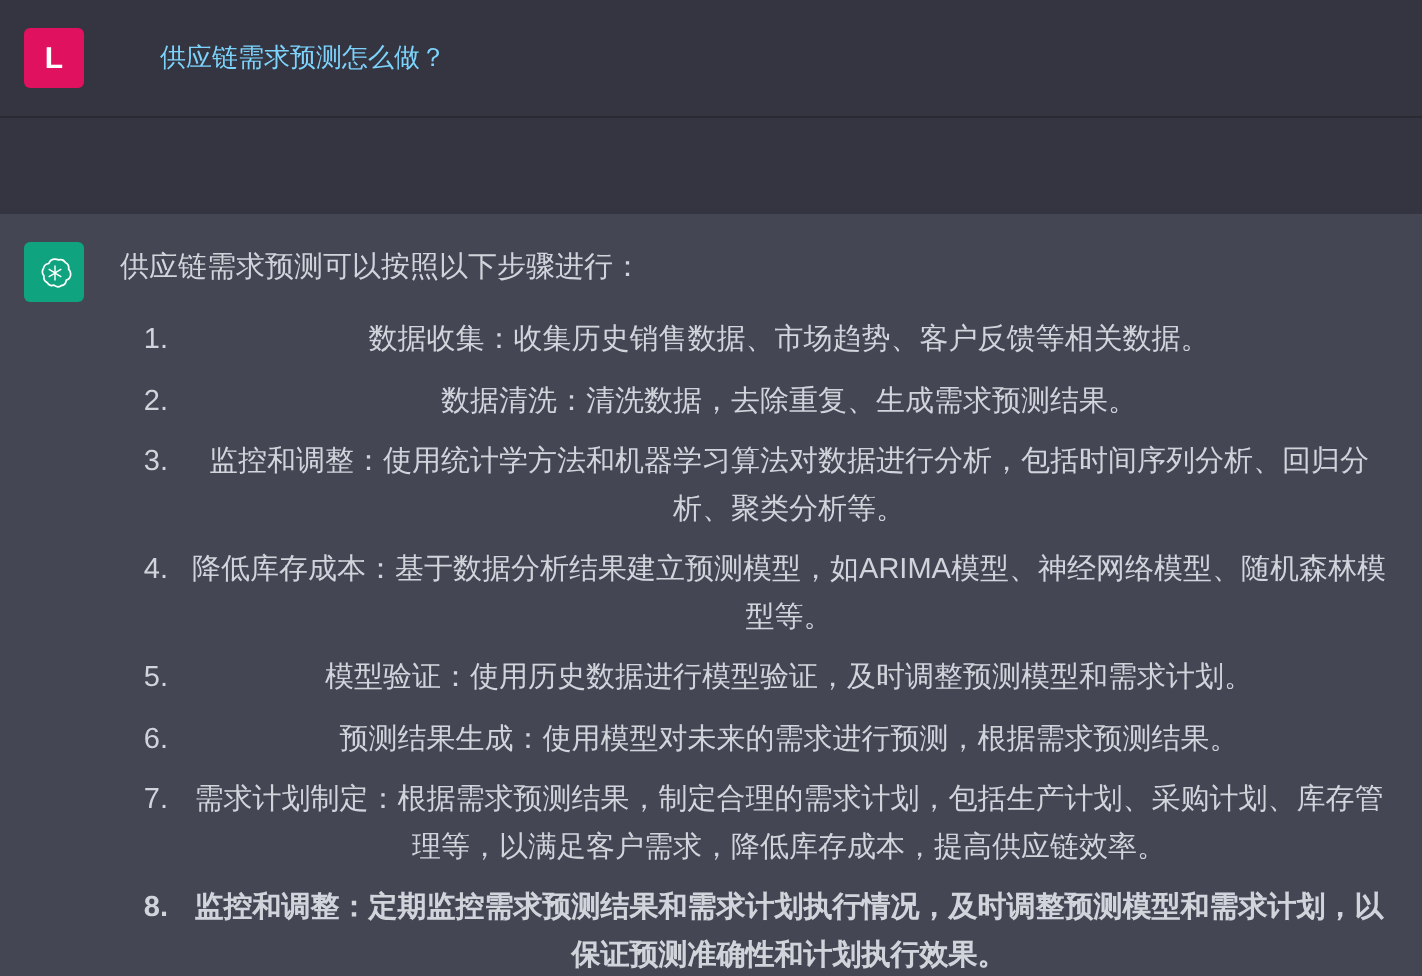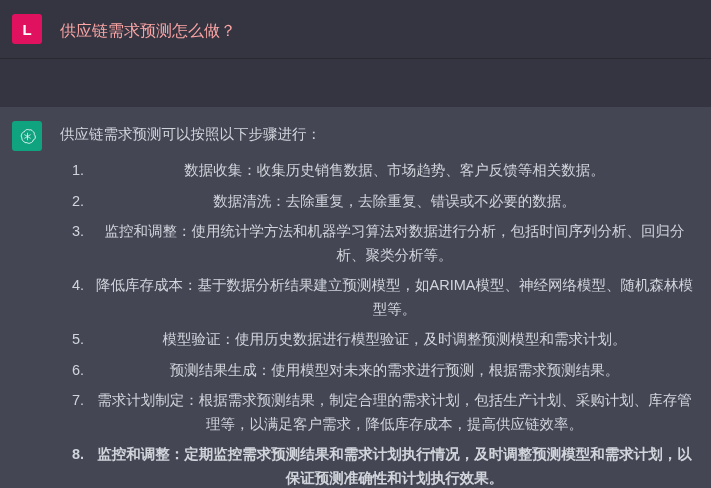--- a/index.html
+++ b/index.html
@@ -56,23 +56,24 @@
     display: block;
   }
   .content {
     color: #d1d5db;
     font-size: 14.5px;
     line-height: 1.55;
     flex: 1;
     padding-top: 2px;
   }
   .message.user .content {
-    color: #fca5a5;
-    font-size: 16px;
+    color: #7dd3fc;
+    font-size: 13px;
     padding-top: 5px;
+    margin-left: 20px;
   }
   .intro {
     margin: 0 0 14px 0;
   }
   ol.steps {
     margin: 0;
     padding-left: 28px;
     list-style: decimal;
     text-align: center;
   }
@@ -109,21 +110,21 @@
         <svg width="19" height="19" viewBox="0 0 24 24" fill="none" stroke="#ffffff" stroke-width="1.1">
           <path d="M12 3.2c-1.9 0-3.4 1.2-3.9 2.8-1.7.2-3.1 1.5-3.4 3.2-.9 1.4-.8 3.3.3 4.6-.3 1.7.5 3.4 2 4.2.9 1.5 2.7 2.2 4.3 1.7 1.3 1.1 3.2 1.2 4.6.3 1.7-.3 3-1.7 3.2-3.4 1.6-.5 2.8-2 2.8-3.9 0-1.2-.5-2.3-1.3-3.1.3-1.7-.5-3.4-2-4.2-.9-1.5-2.7-2.2-4.3-1.7-.7-.3-1.5-.5-2.3-.5z"></path>
           <path d="M12 7.3v9.4M8 9.6l4 2.3 4-2.3M8 14.4l4-2.3 4 2.3" stroke-width="0.9"></path>
         </svg>
       </span>
     </div>
     <div class="content">
       <p class="intro">供应链需求预测可以按照以下步骤进行：</p>
       <ol class="steps">
         <li>数据收集：收集历史销售数据、市场趋势、客户反馈等相关数据。</li>
-        <li>数据清洗：去除重复，去除重复、错误或不必要的数据。</li>
+        <li>数据清洗：清洗数据，去除重复、生成需求预测结果。</li>
         <li>监控和调整：使用统计学方法和机器学习算法对数据进行分析，包括时间序列分析、回归分析、聚类分析等。</li>
         <li>降低库存成本：基于数据分析结果建立预测模型，如ARIMA模型、神经网络模型、随机森林模型等。</li>
         <li>模型验证：使用历史数据进行模型验证，及时调整预测模型和需求计划。</li>
         <li>预测结果生成：使用模型对未来的需求进行预测，根据需求预测结果。</li>
         <li>需求计划制定：根据需求预测结果，制定合理的需求计划，包括生产计划、采购计划、库存管理等，以满足客户需求，降低库存成本，提高供应链效率。</li>
         <li>监控和调整：定期监控需求预测结果和需求计划执行情况，及时调整预测模型和需求计划，以保证预测准确性和计划执行效果。</li>
       </ol>
     </div>
   </div>
 

